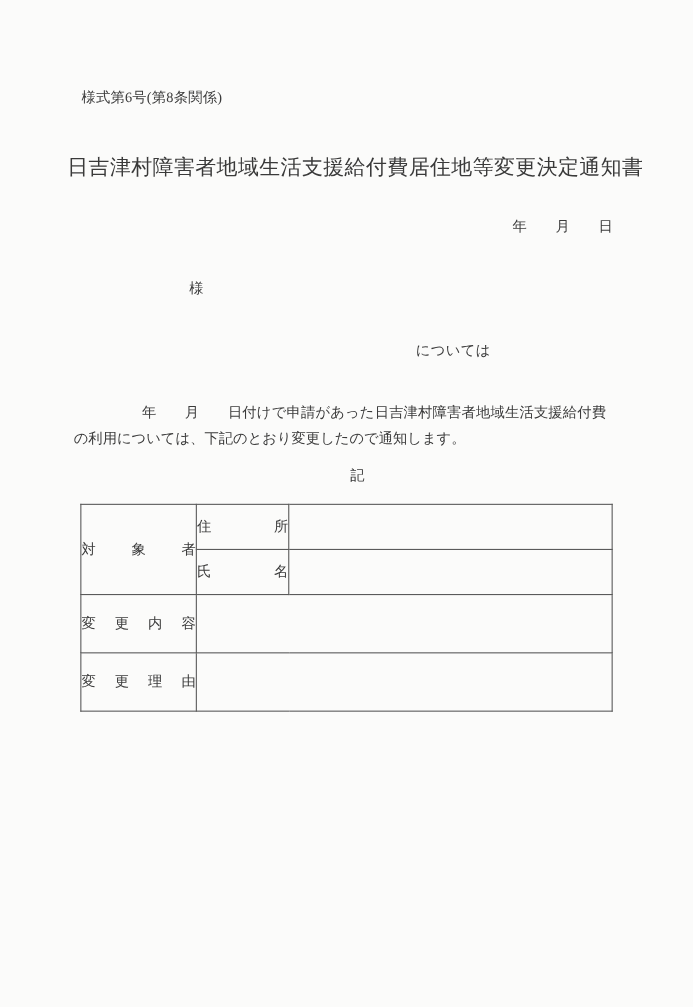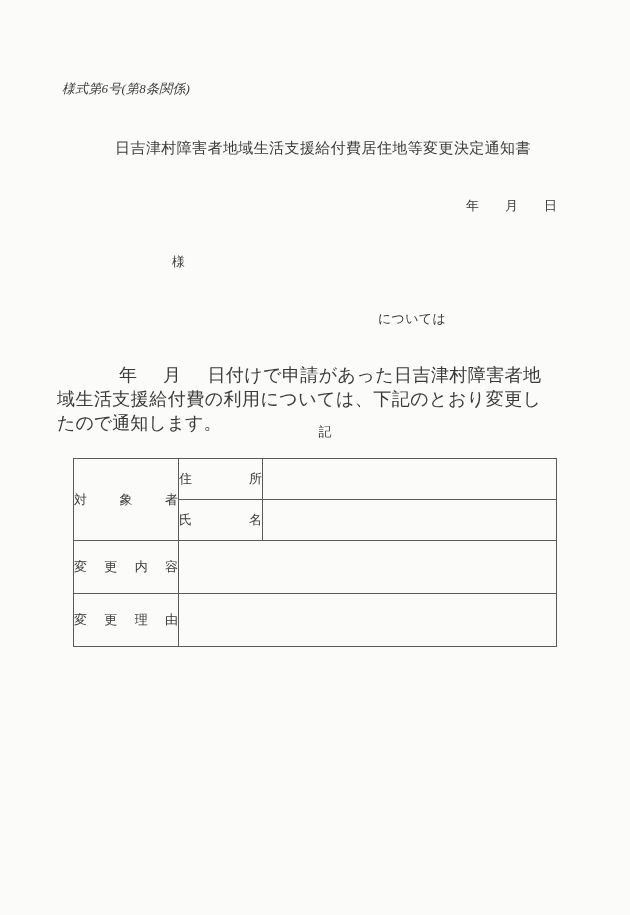--- a/index.html
+++ b/index.html
@@ -19,36 +19,35 @@
   }
 
   .page {
     position: absolute;
     inset: 0;
   }
 
   
   .form-number {
     position: absolute;
-    left: 62px;
+    left: 74px;
     top: 80px;
     font-size: 13px;
     letter-spacing: 0.2px;
     white-space: nowrap;
-    font-style: italic;
   }
 
   
   .doc-title {
     position: absolute;
     left: 0;
     right: 0;
     top: 139px;
     text-align: center;
-    font-size: 15px;
+    font-size: 19px;
     letter-spacing: 0.4px;
     padding-left: 16px;
     box-sizing: border-box;
     white-space: nowrap;
   }
 
   
   .date-line {
     position: absolute;
     right: 73px;
@@ -79,24 +78,24 @@
     left: 378px;
     top: 310px;
     font-size: 13px;
     letter-spacing: 0.3px;
     white-space: nowrap;
   }
 
   
   .body-text {
     position: absolute;
-    left: 57px;
+    left: 67px;
     top: 363px;
     width: 484px;
-    font-size: 18px;
+    font-size: 13px;
     line-height: 24px;
     text-align: justify;
     text-justify: inter-ideograph;
   }
   .body-text .indent {
     display: inline-block;
     width: 62px;
   }
   .body-text .gap-unit {
     display: inline-block;

